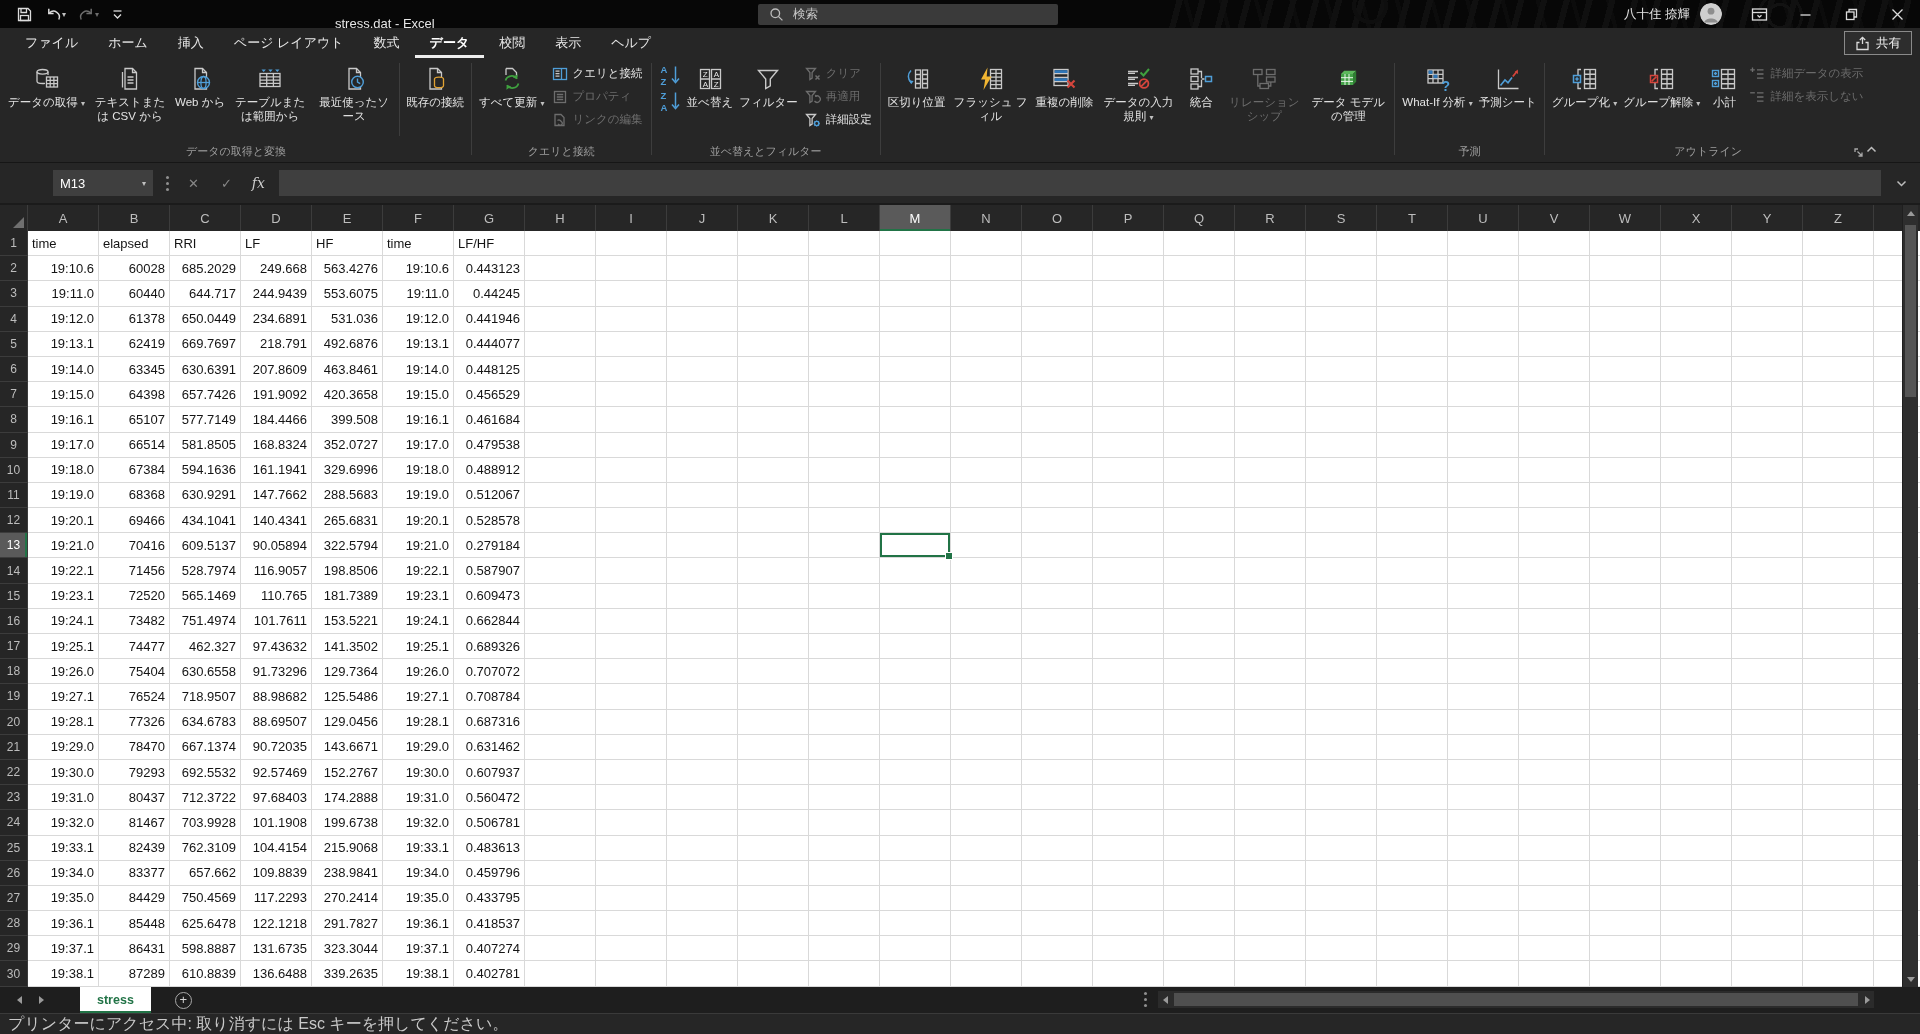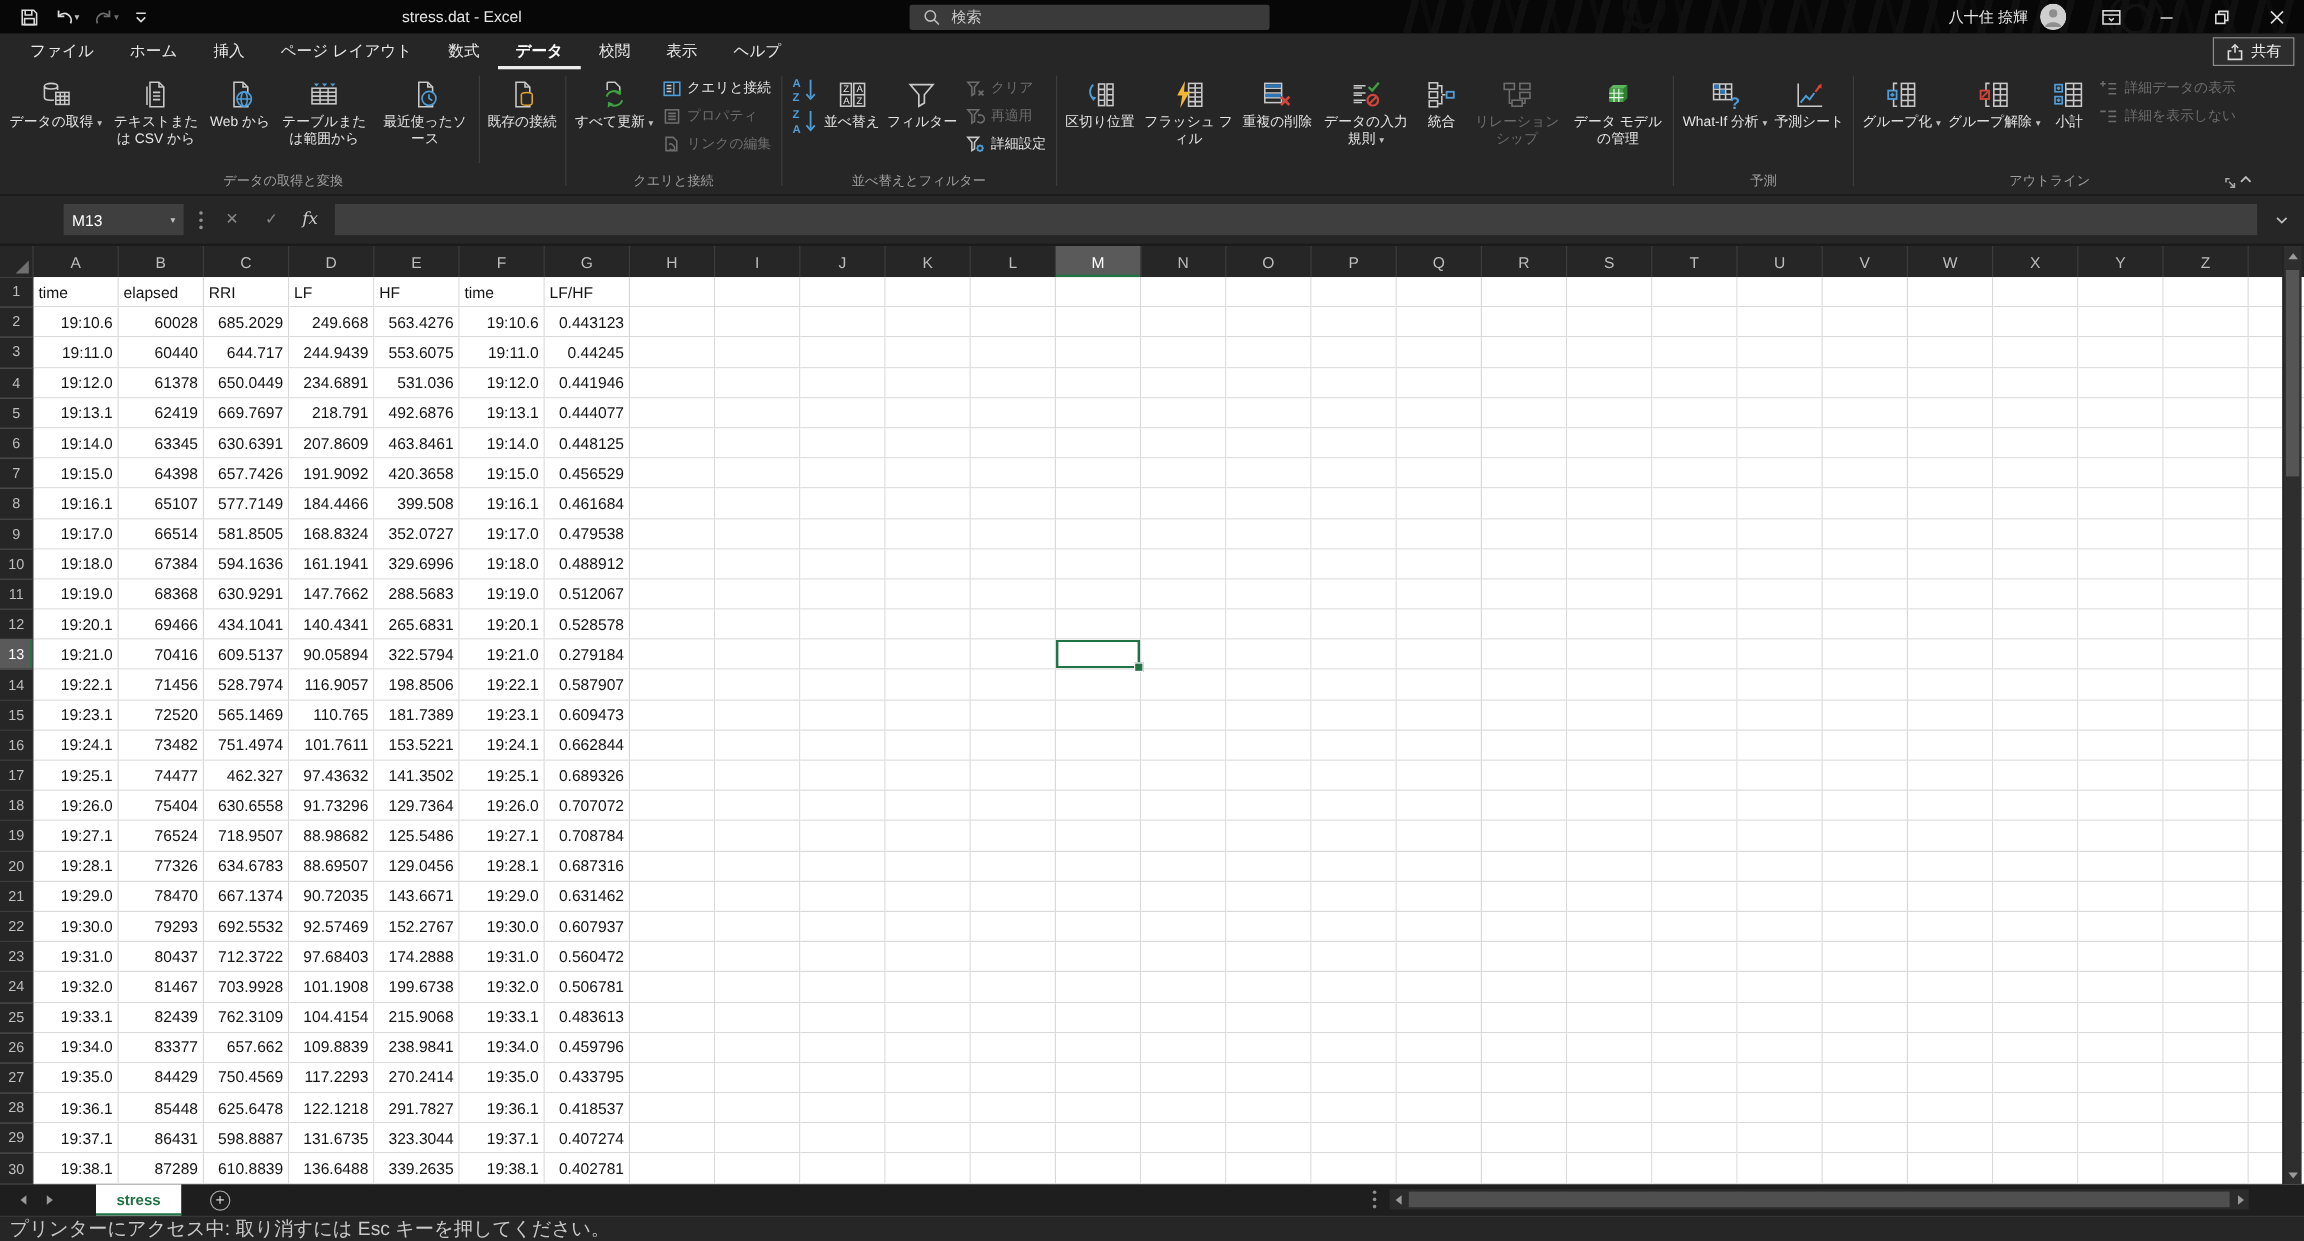--- a/index.html
+++ b/index.html
@@ -10,21 +10,21 @@
   
   .titlebar { position:relative; height:28px; background:#070707; color:#e6e6e6; }
   .tb-art { position:absolute; right:0; top:0; width:760px; height:28px; opacity:.85;
     background:
       radial-gradient(circle at 620px 16px, transparent 0 10px, #141414 10px 13px, transparent 13px 20px, #121212 20px 23px, transparent 23px),
       radial-gradient(circle at 210px 6px, transparent 0 14px, #101010 14px 18px, transparent 18px),
       repeating-linear-gradient(105deg, transparent 0 16px, #121212 16px 22px),
       repeating-linear-gradient(75deg, transparent 0 30px, #0e0e0e 30px 34px); }
   .qat { position:absolute; left:0; top:0; height:28px; display:flex; align-items:center; gap:4px; padding-left:12px; }
   .qbtn { display:flex; align-items:center; justify-content:center; height:24px; padding:0 4px; }
-  .tb-title { position:absolute; left:335px; top:0; height:28px; line-height:28px; font-size:13px; color:#e6e6e6;text-align:center; }
+  .tb-title { position:absolute; left:335px; top:10px; height:28px; line-height:28px; font-size:13px; color:#e6e6e6;text-align:center; }
   .searchbox { position:absolute; left:758px; top:4px; width:300px; height:21px; background:#3a3a3a;
     display:flex; align-items:center; gap:9px; padding:0 11px; color:#c8c8c8; font-size:12.5px; border-radius:2px; }
   .tb-right { position:absolute; right:0; top:0; height:28px; display:flex; align-items:center; }
   .tb-user { font-size:12.5px; margin-right:10px; }
   .avatar { width:22px; height:22px; border-radius:50%; overflow:hidden; margin-right:14px; }
   .winbtn { width:46px; height:28px; display:flex; align-items:center; justify-content:center; }
 
   
   .tabrow { position:relative; height:30px; background:#262626; display:flex; align-items:stretch; padding-left:10px; }
   .rtab { display:flex; align-items:center; padding:0 15px; font-size:13px; color:#e8e8e8; }

